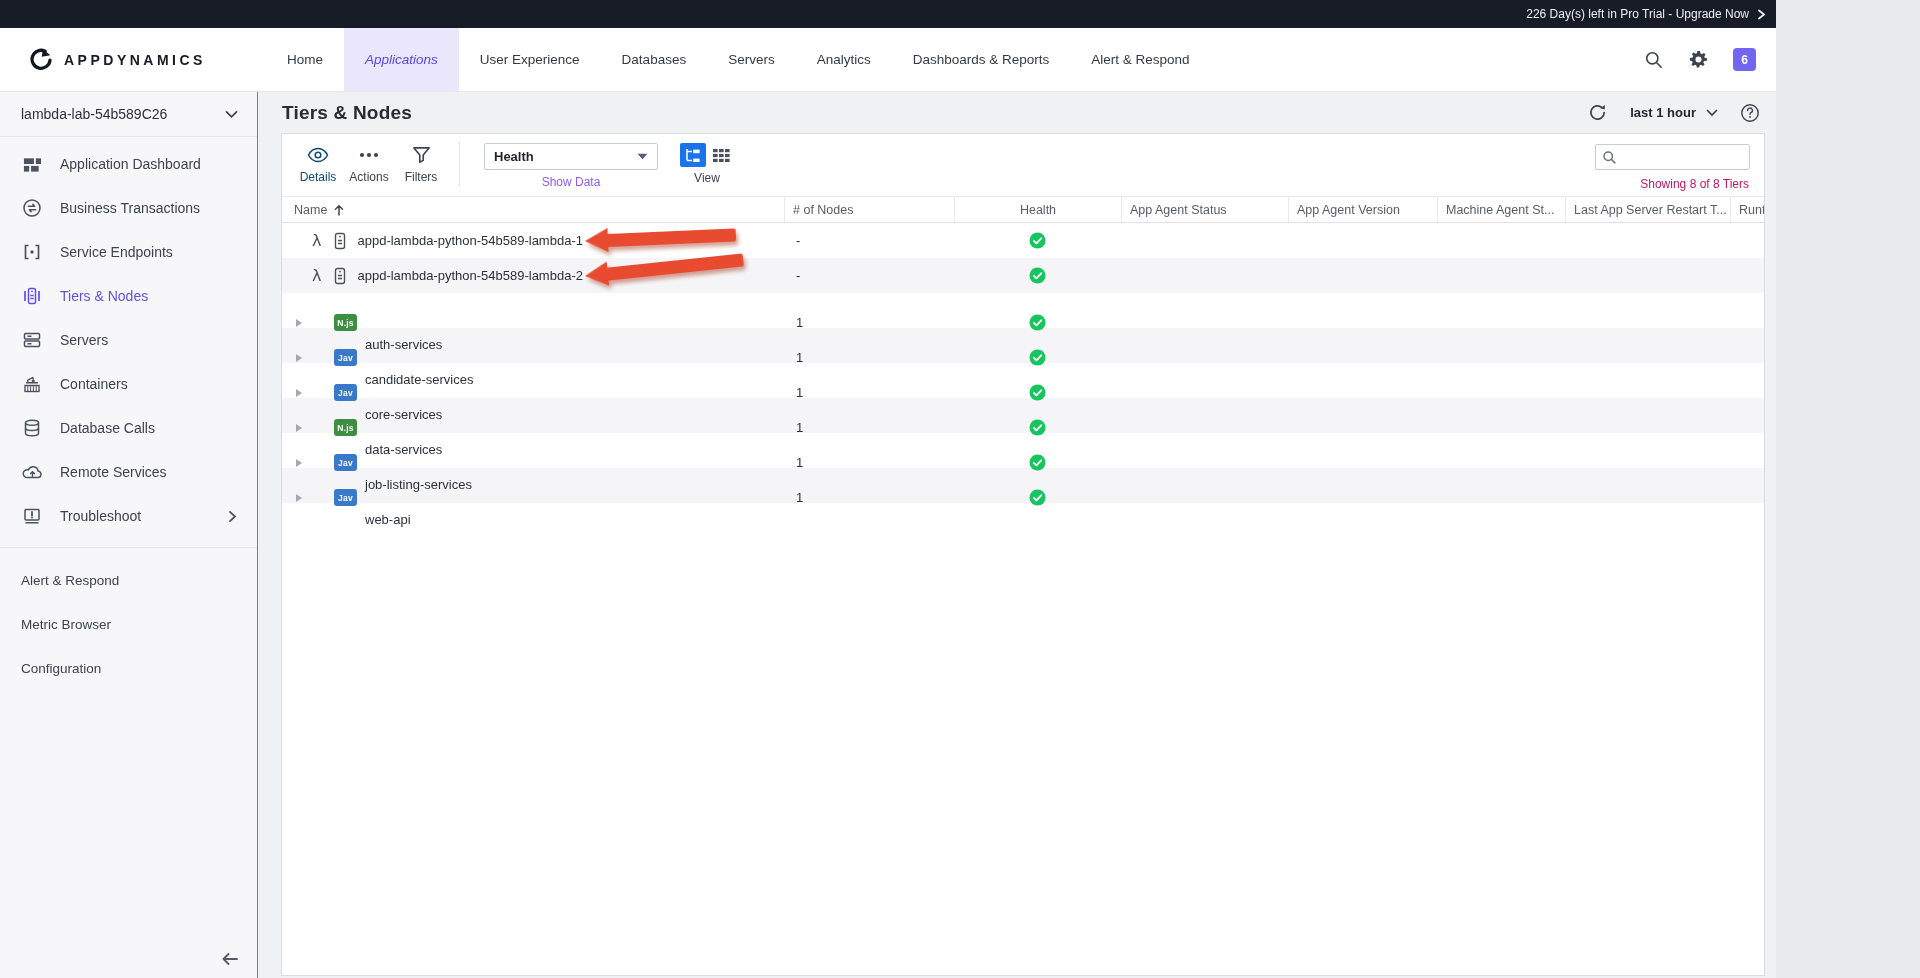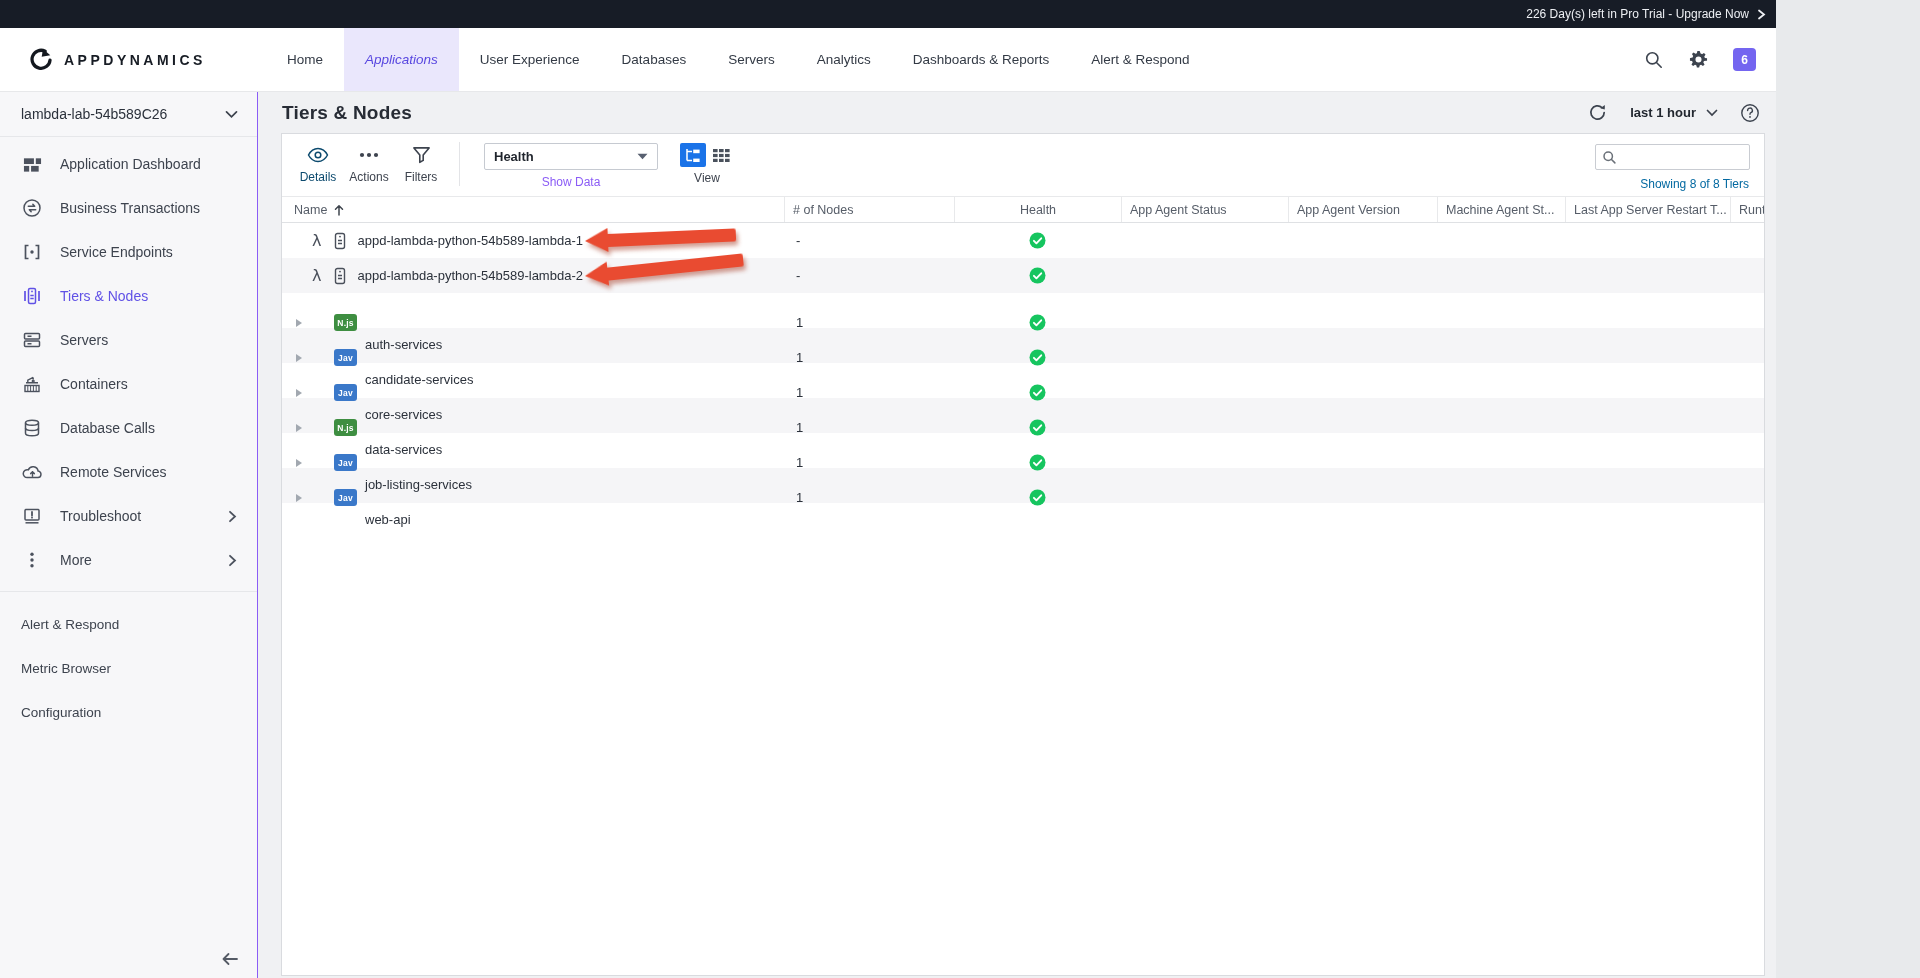--- a/index.html
+++ b/index.html
@@ -58,21 +58,21 @@
   .selectbox .sel-chev{margin-left:auto;display:flex;color:#586070;}
   .showdata .tlbl{margin-top:5px;font-size:12px;color:#8b5cf6;text-align:center;}
   .viewgroup{position:absolute;left:398px;top:9px;text-align:center;}
   .viewbtns{display:flex;gap:2px;justify-content:center;}
   .vbtn{width:26px;height:24px;display:flex;align-items:center;justify-content:center;border-radius:2px;color:#4a515c;cursor:pointer;}
   .vbtn.active{background:#1a73e8;color:#fff;}
   .viewgroup .tlbl{margin-top:4px;font-size:12px;color:#3d434e;}
   .searchwrap{position:absolute;top:10px;right:14px;width:155px;height:26px;border:1px solid #c9ccd2;border-radius:2px;
     background:#fff;display:flex;align-items:center;padding:0 6px;color:#6a7078;}
   .searchwrap input{border:none;outline:none;flex:1;min-width:0;font-size:12.5px;margin-left:5px;font-family:inherit;color:#2b313b;}
-  .showing{position:absolute;top:43px;right:15px;font-size:12px;color:#0369a1;}
+  .showing{position:absolute;top:43px;right:15px;font-size:12px;color:#be185d;}
 
   
   .thead,.row{display:grid;grid-template-columns:502px 170px 167px 167px 149px 128px 165px 1fr;}
   .thead{height:27px;border-top:1px solid #e8e9eb;border-bottom:1px solid #dfe1e4;font-size:12.5px;color:#565d68;}
   .th{display:flex;align-items:center;padding-left:8px;border-left:1px solid #e8e9eb;white-space:nowrap;overflow:hidden;cursor:pointer;}
   .th:first-child{border-left:none;padding-left:12px;}
   .th.center{justify-content:center;padding-left:0;}
   .th .sort{margin-left:7px;display:flex;color:#3f454e;}
   .row{height:35px;align-items:center;font-size:13px;color:#2b313b;cursor:default;}
   .row:nth-child(even){background:#f5f5f7;}
@@ -245,35 +245,20 @@
               <path d="M3.5 16.8 h13"></path>
             </svg>
           </span>
           <span class="lbl">Troubleshoot</span>
           <span class="chev">
             <svg width="9" height="13" viewBox="0 0 9 13" fill="none" stroke="currentColor" stroke-width="1.8" stroke-linecap="round">
               <path d="M2 1.8 L7 6.5 L2 11.2"></path>
             </svg>
           </span>
         </div>
-        <div class="side-item">
-          <span class="icon">
-            <svg width="20" height="20" viewBox="0 0 20 20" fill="currentColor">
-              <circle cx="10" cy="4.3" r="1.7"></circle>
-              <circle cx="10" cy="10" r="1.7"></circle>
-              <circle cx="10" cy="15.7" r="1.7"></circle>
-            </svg>
-          </span>
-          <span class="lbl">More</span>
-          <span class="chev">
-            <svg width="9" height="13" viewBox="0 0 9 13" fill="none" stroke="currentColor" stroke-width="1.8" stroke-linecap="round">
-              <path d="M2 1.8 L7 6.5 L2 11.2"></path>
-            </svg>
-          </span>
-        </div>
       </div>
     <div class="side-div"></div>
     <div id="side-foot">
         <div class="side-foot">Alert &amp; Respond</div>
         <div class="side-foot">Metric Browser</div>
         <div class="side-foot">Configuration</div>
       </div>
     <div class="collapse">
       <span style="display:flex;">
         <svg width="18" height="14" viewBox="0 0 18 14" fill="none" stroke="currentColor" stroke-width="1.8" stroke-linecap="round" stroke-linejoin="round">

